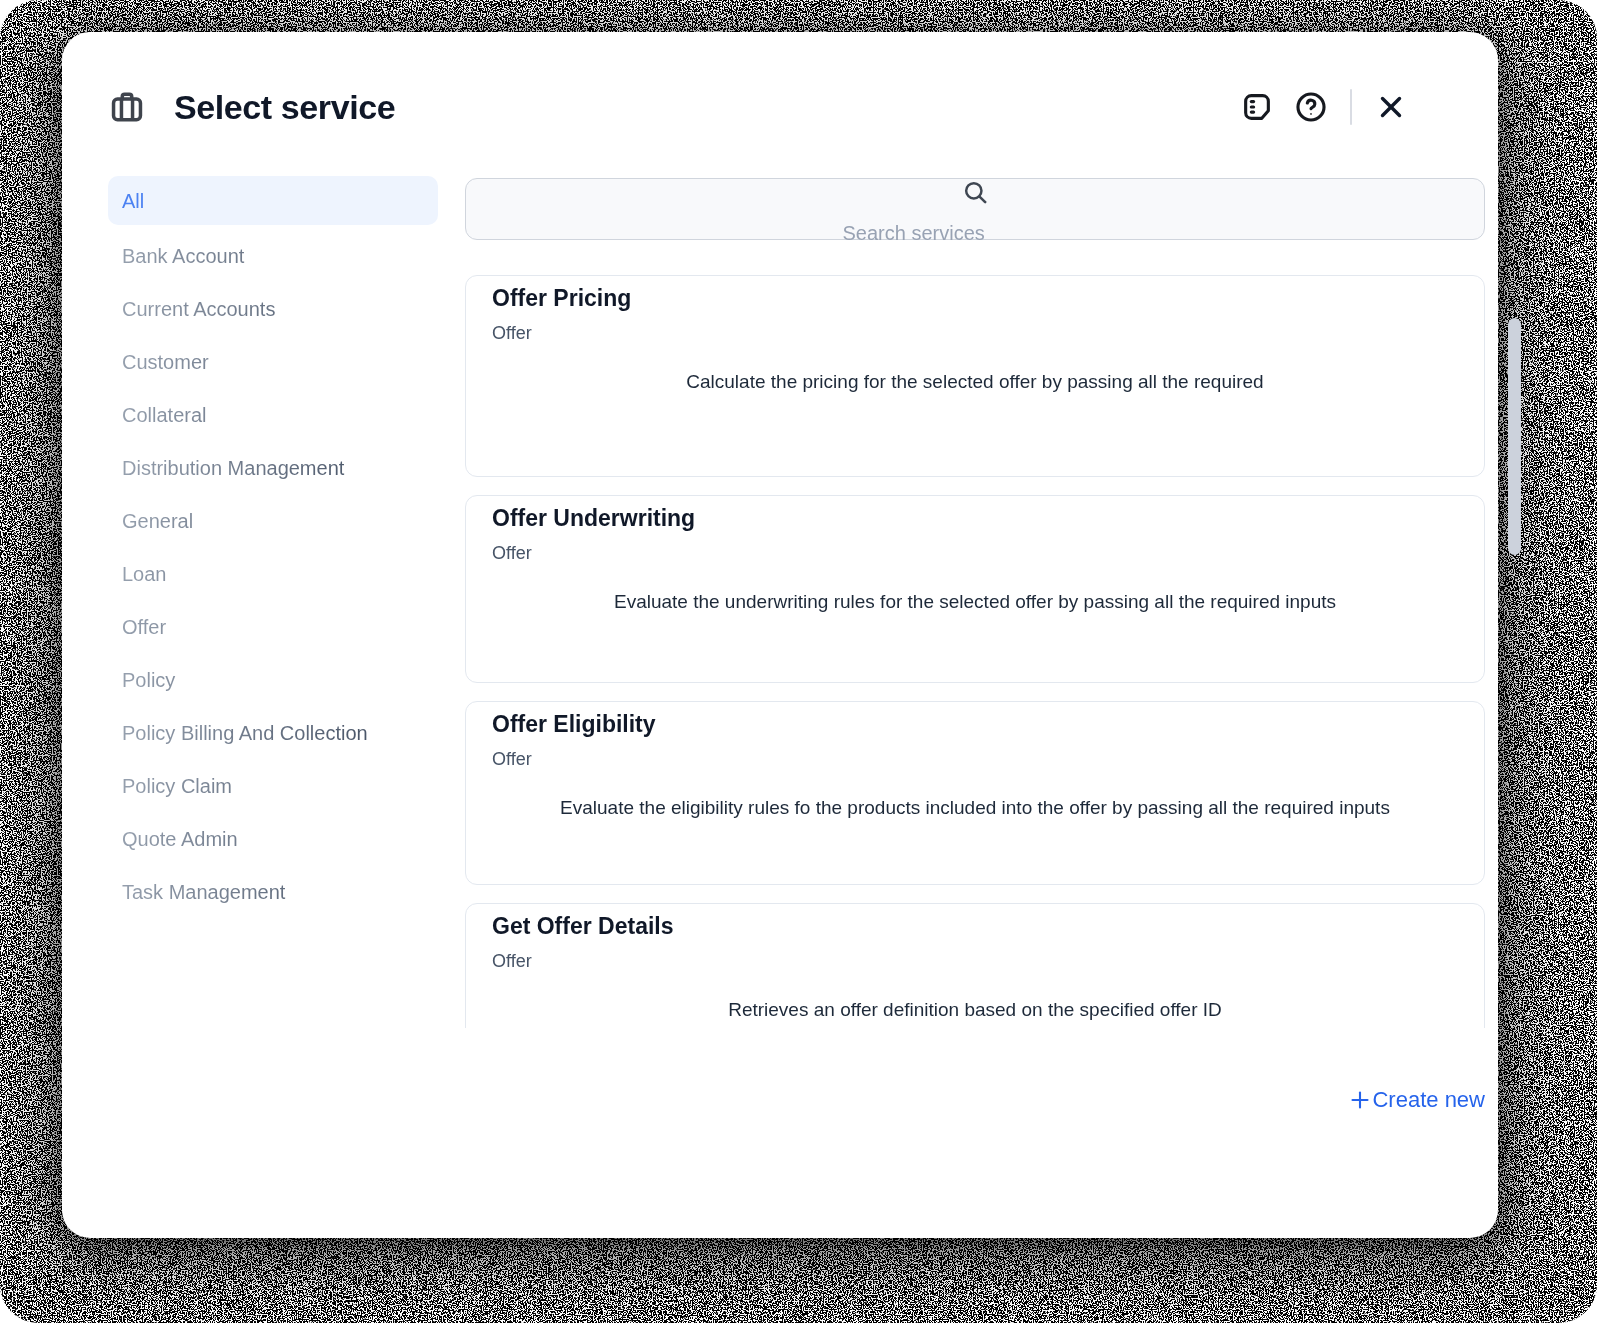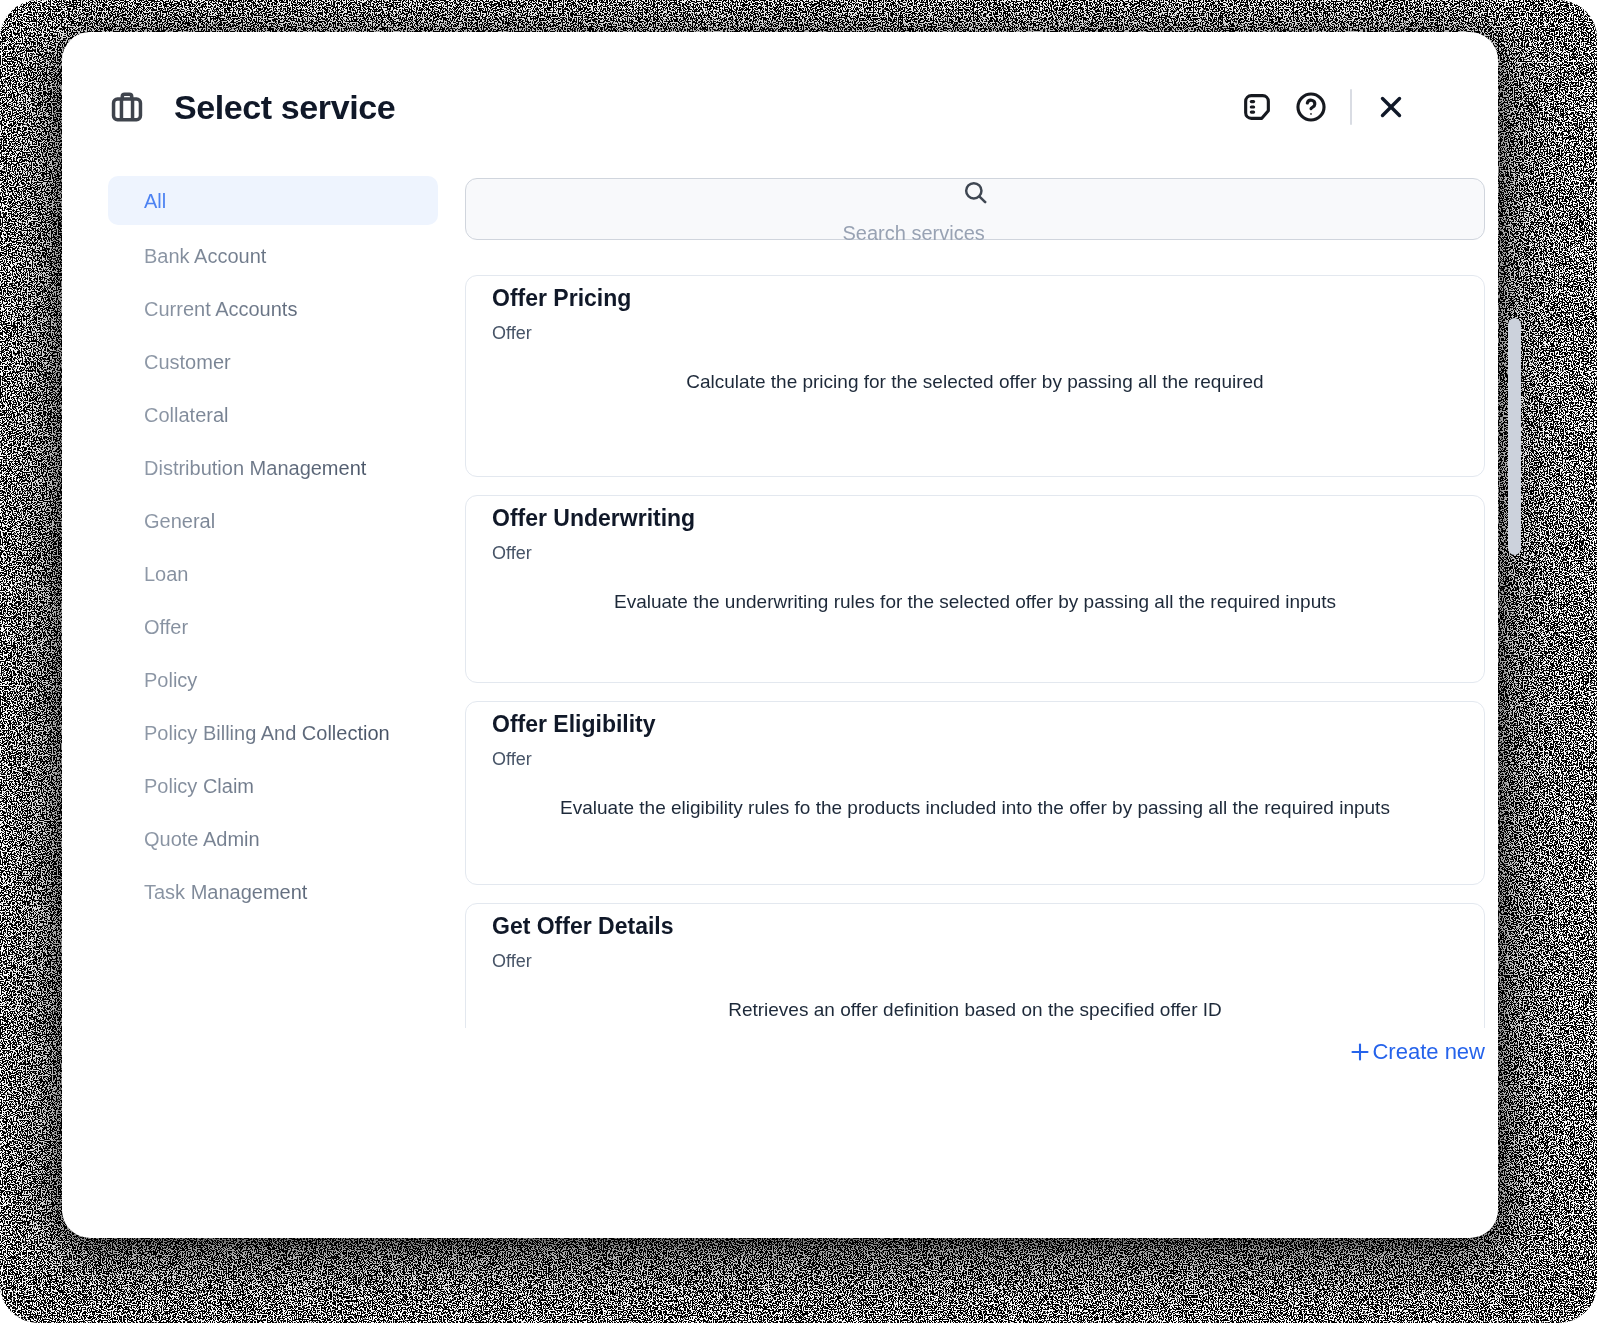--- a/index.html
+++ b/index.html
@@ -36,21 +36,21 @@
     background:linear-gradient(90deg,var(--sidebar_text_from,#9aa4b2) 0px,var(--sidebar_text_to,#344054) 330px);
     -webkit-background-clip:text;background-clip:text;color:transparent;
   }
   @supports not ((-webkit-background-clip: text) or (background-clip: text)){
     .sidebar ul{background:none;color:#5b6676;}
   }
   .sidebar li{
     min-height:53px;display:flex;align-items:center;
     padding:0 14px;border-radius:10px;cursor:pointer;
   }
-  .sidebar li span{display:block;max-width:252px;margin-left:22px;}
+  .sidebar li span{display:block;max-width:252px;}
   .sidebar li.active{
     background:var(--active_bg,#eef4fe);color:var(--active_text,#4c82f2);
     min-height:49px;margin-bottom:4px;
   }
   
   .main-col{position:absolute;left:403px;top:146px;width:1020px;}
   .search-box{
     box-sizing:border-box;height:62px;border:1.5px solid var(--input_border,#d0d5dd);
     background:var(--input_bg,#f8f9fb);border-radius:12px;
     display:flex;align-items:center;padding:0 18px;gap:15px;flex-direction:column;
@@ -70,21 +70,21 @@
     background:#ffffff;padding:7px 26px;cursor:pointer;text-align:left;
   }
   .card h3{margin:0;font-size:23px;font-weight:600;color:var(--text_dark,#101828);line-height:30px;}
   .card .cat{margin-top:7px;font-size:18px;line-height:26px;color:var(--text_slate,#475467);}
   .card .desc{margin:22px 0 0 0;font-size:19px;line-height:28px;color:#1d2939;text-align:center;}
   .card-0{height:202px;} .card-1{height:188px;} .card-2{height:184px;} .card-3{height:180px;}
   .create-row{margin-top:11px;display:flex;justify-content:flex-end;}
   .create-btn{
     background:none;border:none;padding:0;cursor:pointer;
     display:flex;align-items:center;gap:0;
-    font-family:"Liberation Sans", sans-serif;font-size:22px;color:var(--accent,#2563eb);
+    font-family:"Liberation Sans", sans-serif;font-size:22px;color:var(--accent,#2563eb);margin-top:48px;
   }
   
   .scroll-thumb{
     position:absolute;left:1446px;top:286px;width:13px;height:237px;
     border-radius:7px;background:var(--scrollbar,#ccd2dc);cursor:grab;
   }
 </style>
 </head>
 <body>
 

